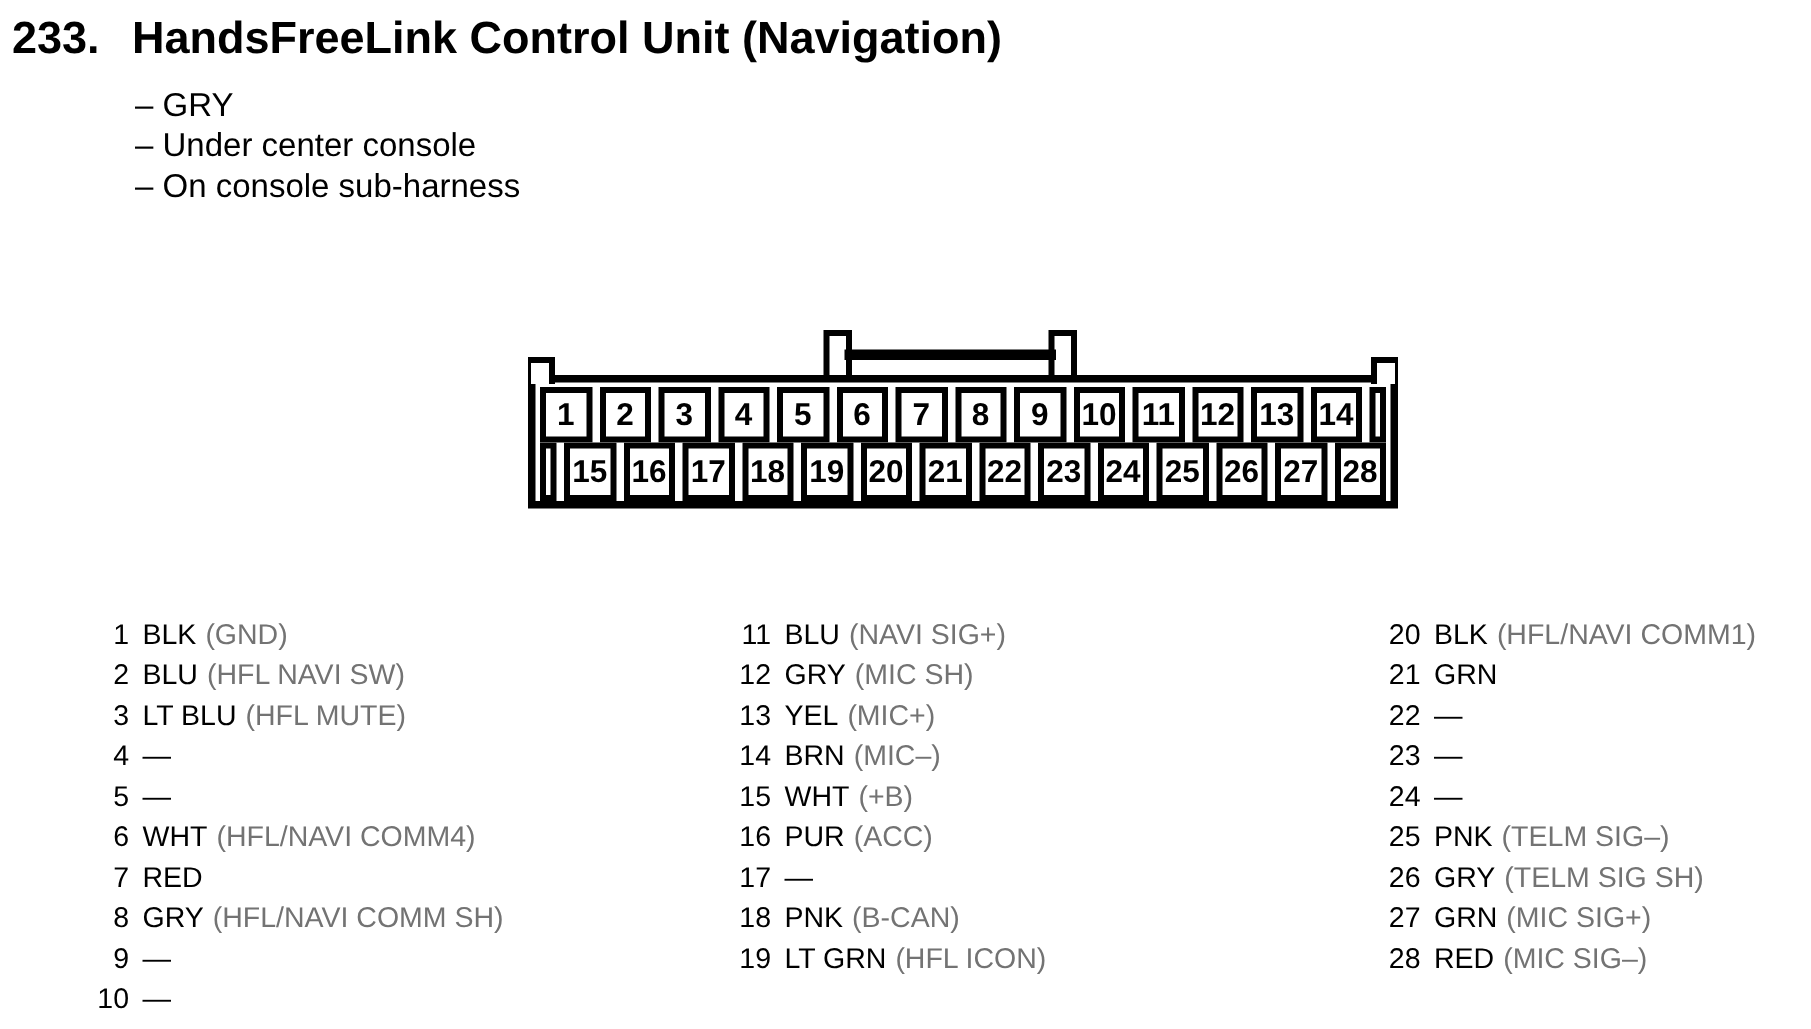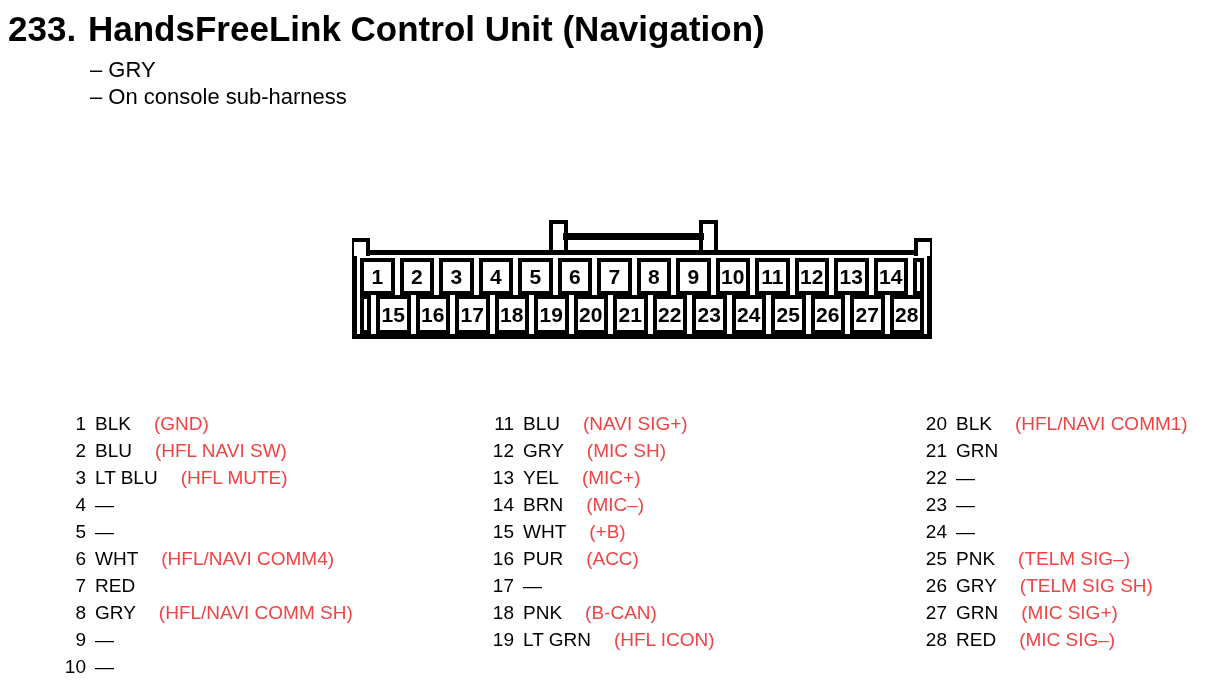--- a/index.html
+++ b/index.html
@@ -2,21 +2,21 @@
 <html><head>
 <meta charset="utf-8">
 <style>
   html, body { margin:0; padding:0; background:#ffffff; }
   body {
     width:1207px; height:686px; position:relative; overflow:hidden;
     font-family:"Liberation Sans","DejaVu Sans",sans-serif; color:#000;
   }
 
   
-  .title-row { position:absolute; top:9px; left:8px; font-size:35px; font-weight:bold; white-space:nowrap; letter-spacing:0; }
+  .title-row { position:absolute; top:9px; left:8px; font-size:30px; font-weight:bold; white-space:nowrap; letter-spacing:0; }
   .title-num { display:inline-block; min-width:80px; }
 
   
   .notes { position:absolute; top:56px; left:90px; font-size:22px; line-height:27px; }
 
   
   .connector { position:absolute; left:352px; top:220px; width:580px; height:120px; }
   .connector svg { position:absolute; left:0; top:0; display:block; }
   .cells-row { position:absolute; left:8px; right:8px; display:flex; gap:5px; }
   .row-top    { top:38px; height:37px; }
@@ -29,32 +29,33 @@
   .cell-blank { flex:0 0 11px; }
 
   
   .pin-col { position:absolute; top:410px; font-size:19px; line-height:27px; white-space:nowrap; }
   .pin-col-1 { left:55px; }
   .pin-col-2 { left:483px; }
   .pin-col-3 { left:916px; }
   .pin-row { display:flex; }
   .pin-num { flex:0 0 31px; text-align:right; margin-right:9px; }
   .wire { }
-  .signal { color:#ef4444; margin-left:23px;text-align:center; }
+  .signal { color:#737373; margin-left:6px;text-align:center; }
   .signal:empty { margin-left:0; }
 </style>
 </head>
 <body>
 
 <div class="title-row">
   <span class="title-num">233.</span><span class="title-text">HandsFreeLink Control Unit (Navigation)</span>
 </div>
 
 <div class="notes">
   <div class="note">– GRY</div>
+  <div class="note">– Under center console</div>
   <div class="note">– On console sub-harness</div>
 </div>
 
 <div class="connector">
   <svg width="580" height="120" viewBox="0 0 580 120">
 
     <rect x="199" y="2" width="15" height="34" fill="#fff" stroke="#000" stroke-width="4"></rect>
     <rect x="349" y="2" width="15" height="34" fill="#fff" stroke="#000" stroke-width="4"></rect>
 
     <rect x="211" y="13" width="141" height="7" fill="#000"></rect>

